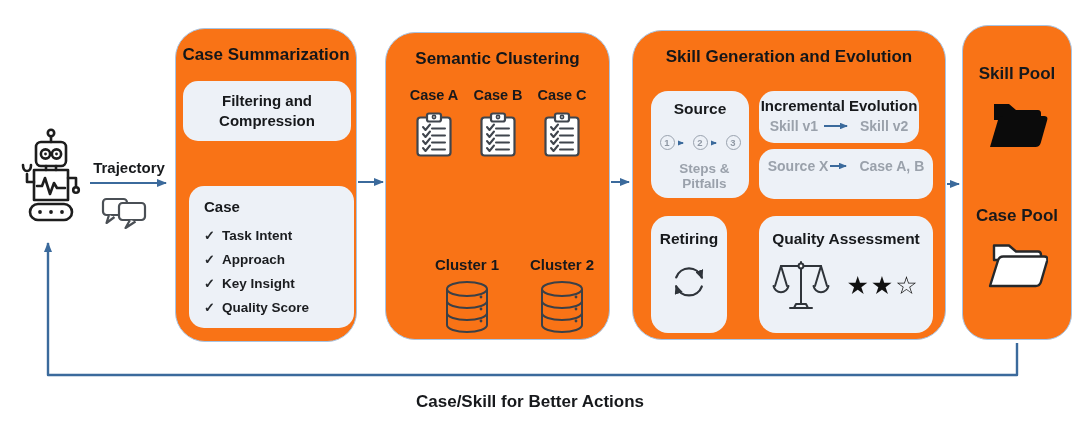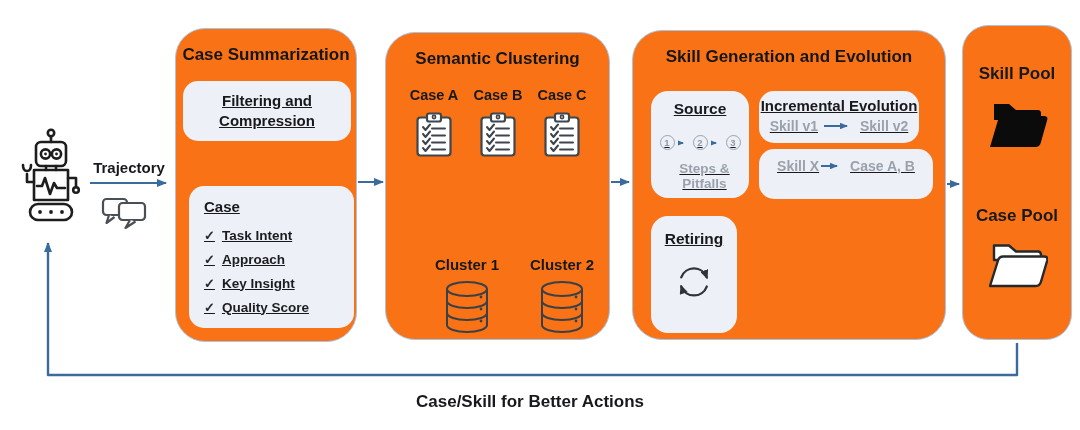--- a/index.html
+++ b/index.html
@@ -10,21 +10,21 @@
 
   
   .bigbox{position:absolute;background:#f97316;border:1.6px solid #a6c4e4;border-radius:30px;box-sizing:border-box;}
   .box1{left:175px;top:28px;width:182px;height:314px;}
   .box2{left:385px;top:32px;width:225px;height:308px;}
   .box3{left:632px;top:30px;width:314px;height:310px;}
   .box4{left:962px;top:25px;width:110px;height:315px;border-radius:26px;}
   .bigbox-title{position:absolute;left:0;right:0;top:16px;text-align:center;font-size:17px;font-weight:700;color:#141619;}
 
   
-  .panel{position:absolute;background:#edf1f7;border-radius:15px;box-sizing:border-box;text-decoration:underline;}
+  .panel{position:absolute;background:#edf1f7;border-radius:15px;box-sizing:border-box;}
 
   
   .filtering{left:7px;top:52px;width:168px;height:60px;display:flex;align-items:center;justify-content:center;
              text-align:center;font-weight:700;font-size:15px;line-height:1.35;padding:0 22px;}
   .casepanel{left:13px;top:157px;width:165px;height:142px;padding:12px 0 0 15px;}
   .casepanel .ptitle{font-size:15px;font-weight:700;margin-bottom:8px;}
   .caselist{list-style:none;margin:0;padding:0;}
   .caselist li{display:flex;align-items:center;gap:7px;font-size:13.5px;font-weight:700;height:24px;color:#1b1d20;}
   .chk{font-size:13px;color:#26292d;}
 
@@ -41,21 +41,21 @@
   .skillp .ptitle{text-align:center;font-size:15.5px;font-weight:700;}
   .steps{display:flex;align-items:center;justify-content:center;gap:3px;margin-top:17px;}
   .stepc{display:inline-flex;width:15px;height:15px;border:1.4px solid #99a2ae;border-radius:50%;
          color:#8e97a3;font-size:9.5px;font-weight:700;align-items:center;justify-content:center;box-sizing:border-box;}
   .skill-caption{margin-top:11px;text-align:center;font-size:13.5px;font-weight:700;color:#9aa1ab;padding-left:9px;}
   .incp{left:126px;top:60px;width:160px;height:52px;padding-top:6px;}
   .srcp{left:126px;top:118px;width:174px;height:50px;padding-top:5px;}
   .incp .ptitle,.srcp .ptitle{text-align:center;font-size:15px;font-weight:700;}
   .flowline{display:flex;align-items:center;justify-content:center;gap:5px;margin-top:4px;
             font-size:14px;font-weight:700;color:#9aa1ab;}
-  .retp{left:18px;top:185px;width:86px;height:117px;border-radius:17px;padding-top:14px;}
+  .retp{left:18px;top:185px;width:76px;height:117px;border-radius:17px;padding-top:14px;}
   .retp .ptitle{text-align:center;font-size:15.5px;font-weight:700;}
   .retp .icon-row{display:flex;justify-content:center;margin-top:12px;}
   .qap{left:126px;top:185px;width:174px;height:117px;border-radius:17px;padding-top:14px;}
   .qap .ptitle{text-align:center;font-size:15.5px;font-weight:700;}
   .qa-row{display:flex;align-items:center;justify-content:center;gap:16px;margin-top:8px;}
   .stars{font-size:25px;letter-spacing:2px;color:#111;line-height:1;}
 
   
   .pool-label{position:absolute;left:0;right:0;text-align:center;font-size:17px;font-weight:700;}
   .pl-skill{top:38px}.pl-case{top:180px}
@@ -258,38 +258,55 @@
         <span>Skill v1</span>
         <svg width="32" height="10">
             <line x1="1" y1="5" x2="24" y2="5" stroke="#3b6a9c" stroke-width="2" marker-end="url(#abs)"></line>
           </svg>
         <span>Skill v2</span>
       </div>
     </div>
 
     <div class="panel srcp">
       <div class="flowline">
-        <span>Skill X</span>
+        <span>Source X</span>
         <svg width="24" height="10" style="margin-left:-3px">
             <line x1="0" y1="5" x2="16" y2="5" stroke="#3b6a9c" stroke-width="2" marker-end="url(#abs)"></line>
           </svg>
         <span>Case A, B</span>
       </div>
     </div>
 
     <div class="panel retp">
       <div class="ptitle">Retiring</div>
       <div class="icon-row">
         <svg width="46" height="46" viewBox="0 0 44 44" fill="none" stroke="#2f343a" stroke-width="2.2" stroke-linecap="round">
           <path d="M9.8,16.6 A13,13 0 0 1 34.2,16.6" marker-end="url(#ad)"></path>
           <path d="M34.2,25.4 A13,13 0 0 1 9.8,25.4" marker-end="url(#ad)"></path>
         </svg>
       </div>
     </div>
 
+    <div class="panel qap">
+      <div class="ptitle">Quality Assessment</div>
+      <div class="qa-row">
+        <svg width="58" height="58" viewBox="0 0 56 58" fill="none" stroke="#2f343a" stroke-width="2" stroke-linecap="round" stroke-linejoin="round">
+          <line x1="28" y1="6" x2="28" y2="48"></line>
+          <line x1="8" y1="10" x2="48" y2="10"></line>
+          <circle cx="28" cy="10" r="2.4" fill="#fff"></circle>
+          <path d="M8,10 L2,30 M8,10 L14,30"></path>
+          <path d="M0.5,30 A7.8,8.5 0 0 0 15.5,30"></path>
+          <path d="M48,10 L42,30 M48,10 L54,30"></path>
+          <path d="M40.5,30 A7.8,8.5 0 0 0 55.5,30"></path>
+          <path d="M23,48 L21,52 H35 L33,48 Z"></path>
+          <line x1="17" y1="52" x2="39" y2="52"></line>
+        </svg>
+        <span class="stars">★★☆</span>
+      </div>
+    </div>
   </section>
 
   <section class="bigbox box4">
     <div class="pool-label pl-skill">Skill Pool</div>
     <div class="pool-icon pi-skill">
       <svg width="62" height="52" viewBox="0 0 62 52">
         <path d="M8,4 h15 l7,6 h22 q3,0 3,3.5 V20 H8 Z" fill="#0b0b0b"></path>
         <path d="M4,47 l8,-27 q1.2,-4 5.2,-4 h41 q4,0 3,4 l-6.5,23 q-1.2,4 -5.2,4 Z" fill="#0b0b0b"></path>
       </svg>
     </div>

